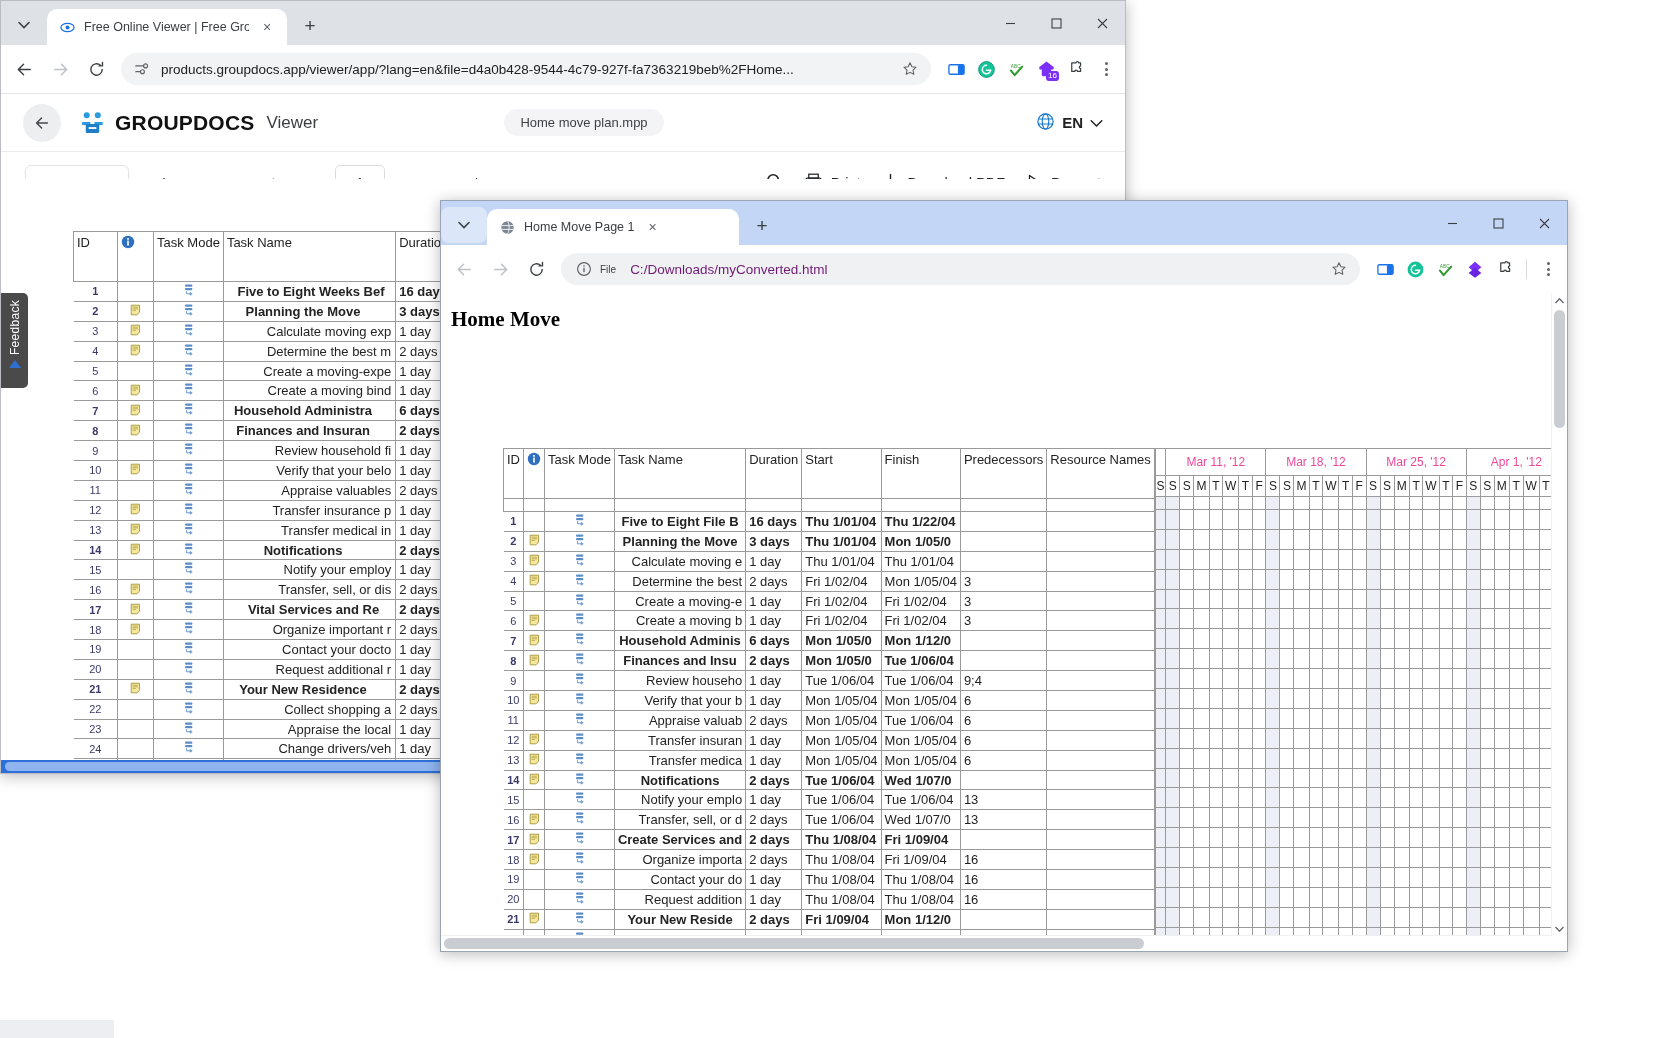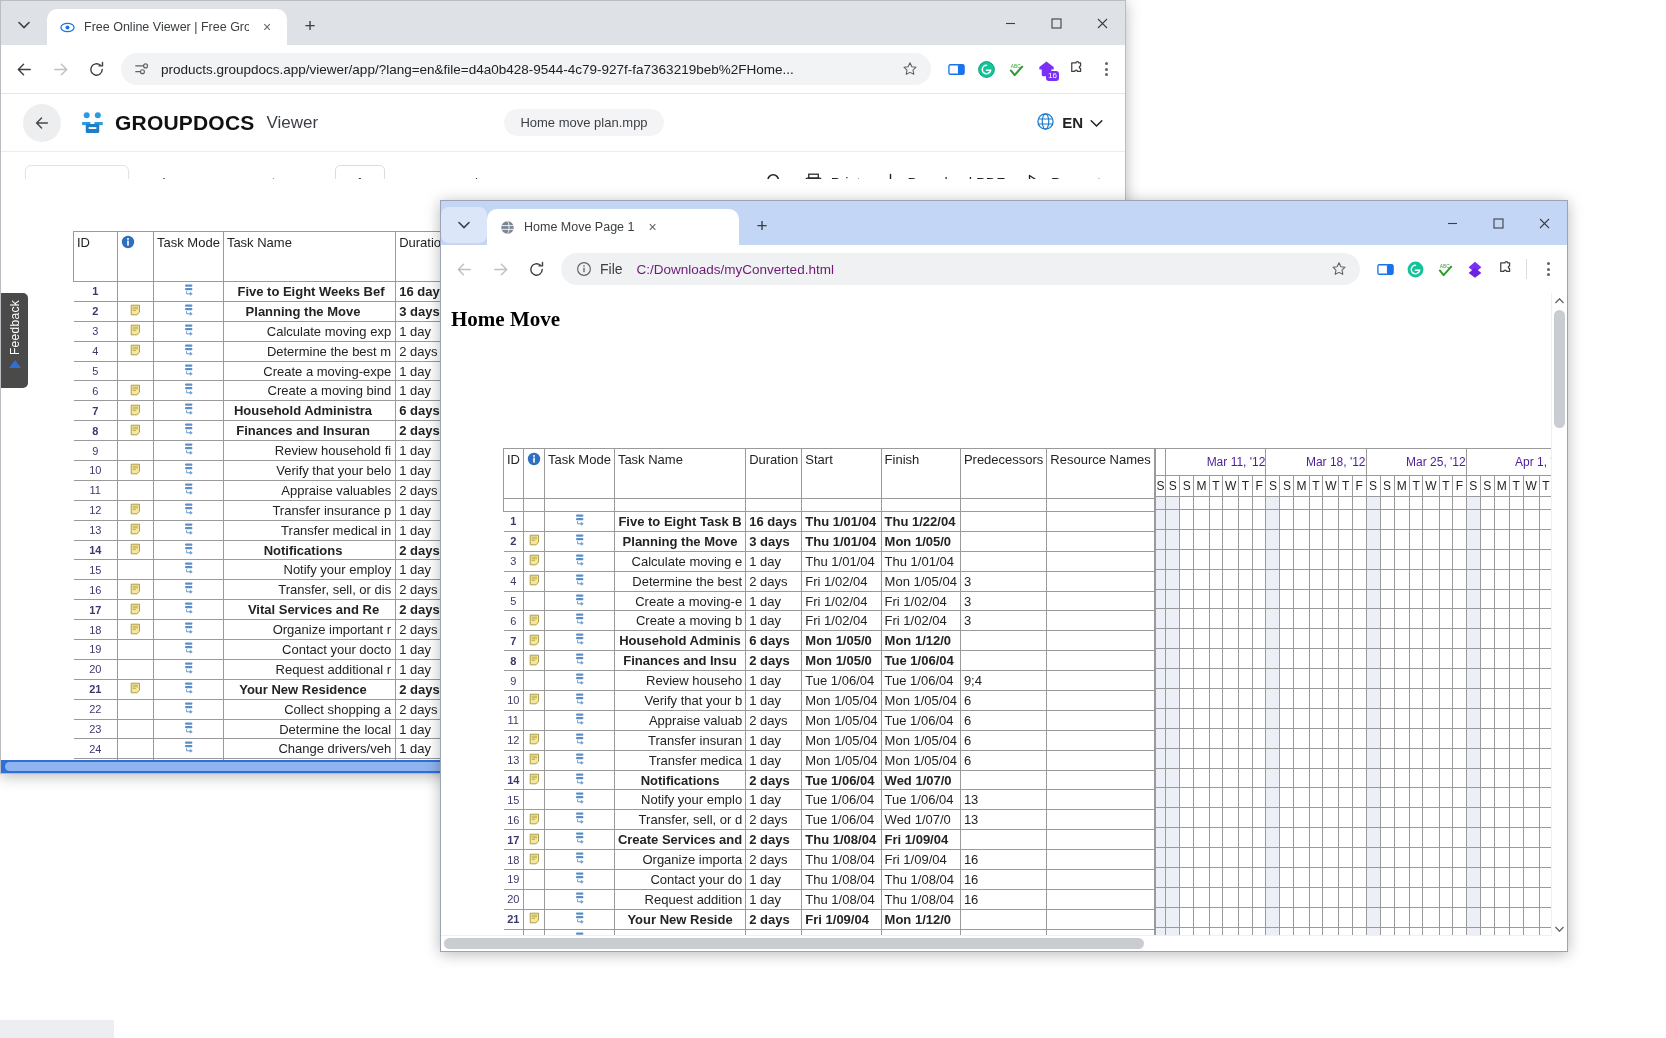--- a/index.html
+++ b/index.html
@@ -37,21 +37,21 @@
     border-bottom:1px solid #e6e6e6;}
   .navbtn{width:34px;height:34px;display:flex;align-items:center;justify-content:center;
     color:#5f6368;border-radius:50%;flex:0 0 auto;}
   .navbtn.disabled{color:#bdc1c6;}
   .urlbox{flex:1;height:32px;background:#f1f3f4;border-radius:16px;display:flex;align-items:center;
     padding:0 8px 0 10px;gap:8px;margin:0 6px;min-width:0;}
   .urlbox.w2{background:#eff1f3;}
   .siteicon{width:22px;height:22px;display:flex;align-items:center;justify-content:center;color:#5f6368;flex:0 0 auto;}
   .filechip{display:flex;align-items:center;gap:5px;background:transparent;border-radius:12px;
     padding:2px 6px 2px 2px;flex:0 0 auto;}
-  .filechip .lbl{font-size:14px;color:#3c4043;}
+  .filechip .lbl{font-size:10px;color:#3c4043;}
   .urltext{font-size:13.5px;color:#202124;white-space:nowrap;overflow:hidden;flex:1;min-width:0;}
   .urltext.w2{color:#701a75;}
   .star{width:26px;height:26px;display:flex;align-items:center;justify-content:center;color:#5f6368;flex:0 0 auto;}
   .extbar{display:flex;align-items:center;gap:4px;padding-left:4px;flex:0 0 auto;}
   .ext{width:26px;height:26px;display:flex;align-items:center;justify-content:center;position:relative;}
   .vdiv{width:1px;height:20px;background:#dadce0;margin:0 4px;}
   .kebab{width:26px;height:26px;display:flex;flex-direction:column;align-items:center;justify-content:center;gap:2.5px;}
   .kebab i{width:3px;height:3px;border-radius:50%;background:#5f6368;display:block;}
 
   
@@ -103,21 +103,21 @@
   .cellcenter{text-align:center;}
 
   
   #win2{left:440px;top:200px;width:1126px;height:750px;border:1px solid #9aa4b4;}
   .doc-area{position:absolute;left:0;right:0;top:92px;bottom:0;background:#fff;overflow:hidden;}
   .doc-title{font-family:"Liberation Serif", serif;font-size:21px;font-weight:700;color:#000;
     margin:14px 0 0 10px;}
   .gantt-wrap{position:absolute;left:18px;top:155px;display:flex;align-items:flex-start;}
   .gantt-grid{border-collapse:collapse;table-layout:fixed;}
   .gantt-grid td,.gantt-grid th{border:1px solid #9a9a9a;font-size:12px;padding:0;}
-  .tl-head-top{height:26px;font-weight:400;font-size:13px;color:#4c1d95;text-align:right;padding-left:7px;
+  .tl-head-top{height:26px;font-weight:400;font-size:13px;color:#ec4899;text-align:center;padding-left:7px;
     vertical-align:middle;background:#fff;}
   .tl-head-day{height:20px;font-size:11px;color:#232323;text-align:center;font-weight:400;background:#fff;}
   .tl-cell{height:18.9px;border-left:1px solid #e6e9ef;border-right:1px solid #e6e9ef;
     border-top:none;border-bottom:none;}
   .tl-weekend{background:#eceff5;}
   .tl-row-line{border-bottom:1px solid #9a9a9a;}
 
   
   .vscroll{position:absolute;right:0;top:0;bottom:0;width:15px;background:#fff;border-left:1px solid #f0f0f0;}
   .vthumb{position:absolute;left:2px;right:2px;background:#c9ccd1;border-radius:6px;}
@@ -710,21 +710,21 @@
             </tr>
             <tr class="datarow lvl2">
               <td class="idc">23</td>
               <td class="cellcenter"></td>
               <td class="cellcenter"><span class="icon-mode"><svg width="14" height="14" viewBox="0 0 14 14">
                     <rect x="3" y="1.6" width="7.4" height="2.2" rx="1" fill="#5b8ec9"></rect>
                     <rect x="3" y="5" width="7.4" height="2.2" rx="1" fill="#5b8ec9"></rect>
                     <path d="M4.6 8.2v2.6h4.1" fill="none" stroke="#5b8ec9" stroke-width="0.9"></path>
                     <path d="M8.2 9.5l2 1.3-2 1.3z" fill="none" stroke="#5b8ec9" stroke-width="0.9" stroke-linejoin="round"></path>
                   </svg></span></td>
-              <td class="namec" style="padding-right:4px;">Determine the local</td>
+              <td class="namec" style="padding-right:4px;">Appraise the local</td>
               <td>1 day</td>
               <td>Fri 1/</td>
             </tr>
             <tr class="datarow lvl2">
               <td class="idc">24</td>
               <td class="cellcenter"></td>
               <td class="cellcenter"><span class="icon-mode"><svg width="14" height="14" viewBox="0 0 14 14">
                     <rect x="3" y="1.6" width="7.4" height="2.2" rx="1" fill="#5b8ec9"></rect>
                     <rect x="3" y="5" width="7.4" height="2.2" rx="1" fill="#5b8ec9"></rect>
                     <path d="M4.6 8.2v2.6h4.1" fill="none" stroke="#5b8ec9" stroke-width="0.9"></path>
@@ -928,21 +928,21 @@
             </tr>
             <tr class="datarow summary">
               <td class="idc">1</td>
               <td class="cellcenter"></td>
               <td class="cellcenter"><span class="icon-mode"><svg width="14" height="14" viewBox="0 0 14 14">
                     <rect x="3" y="1.6" width="7.4" height="2.2" rx="1" fill="#5b8ec9"></rect>
                     <rect x="3" y="5" width="7.4" height="2.2" rx="1" fill="#5b8ec9"></rect>
                     <path d="M4.6 8.2v2.6h4.1" fill="none" stroke="#5b8ec9" stroke-width="0.9"></path>
                     <path d="M8.2 9.5l2 1.3-2 1.3z" fill="none" stroke="#5b8ec9" stroke-width="0.9" stroke-linejoin="round"></path>
                   </svg></span></td>
-              <td style="text-align:center;">Five to Eight Task B</td>
+              <td style="text-align:center;">Five to Eight File B</td>
               <td>16 days</td>
               <td>Thu 1/01/04</td>
               <td>Thu 1/22/04</td>
               <td></td>
               <td></td>
             </tr>
             <tr class="datarow summary">
               <td class="idc">2</td>
               <td class="cellcenter"><span class="icon-note"><svg width="14" height="13" viewBox="0 0 14 13">
                     <path d="M2.2 2.2h8.3v7.1l-2.6 2.5H2.2z" fill="#f5e79e" stroke="#9a8a2a" stroke-width="0.8" stroke-linejoin="round"></path>

